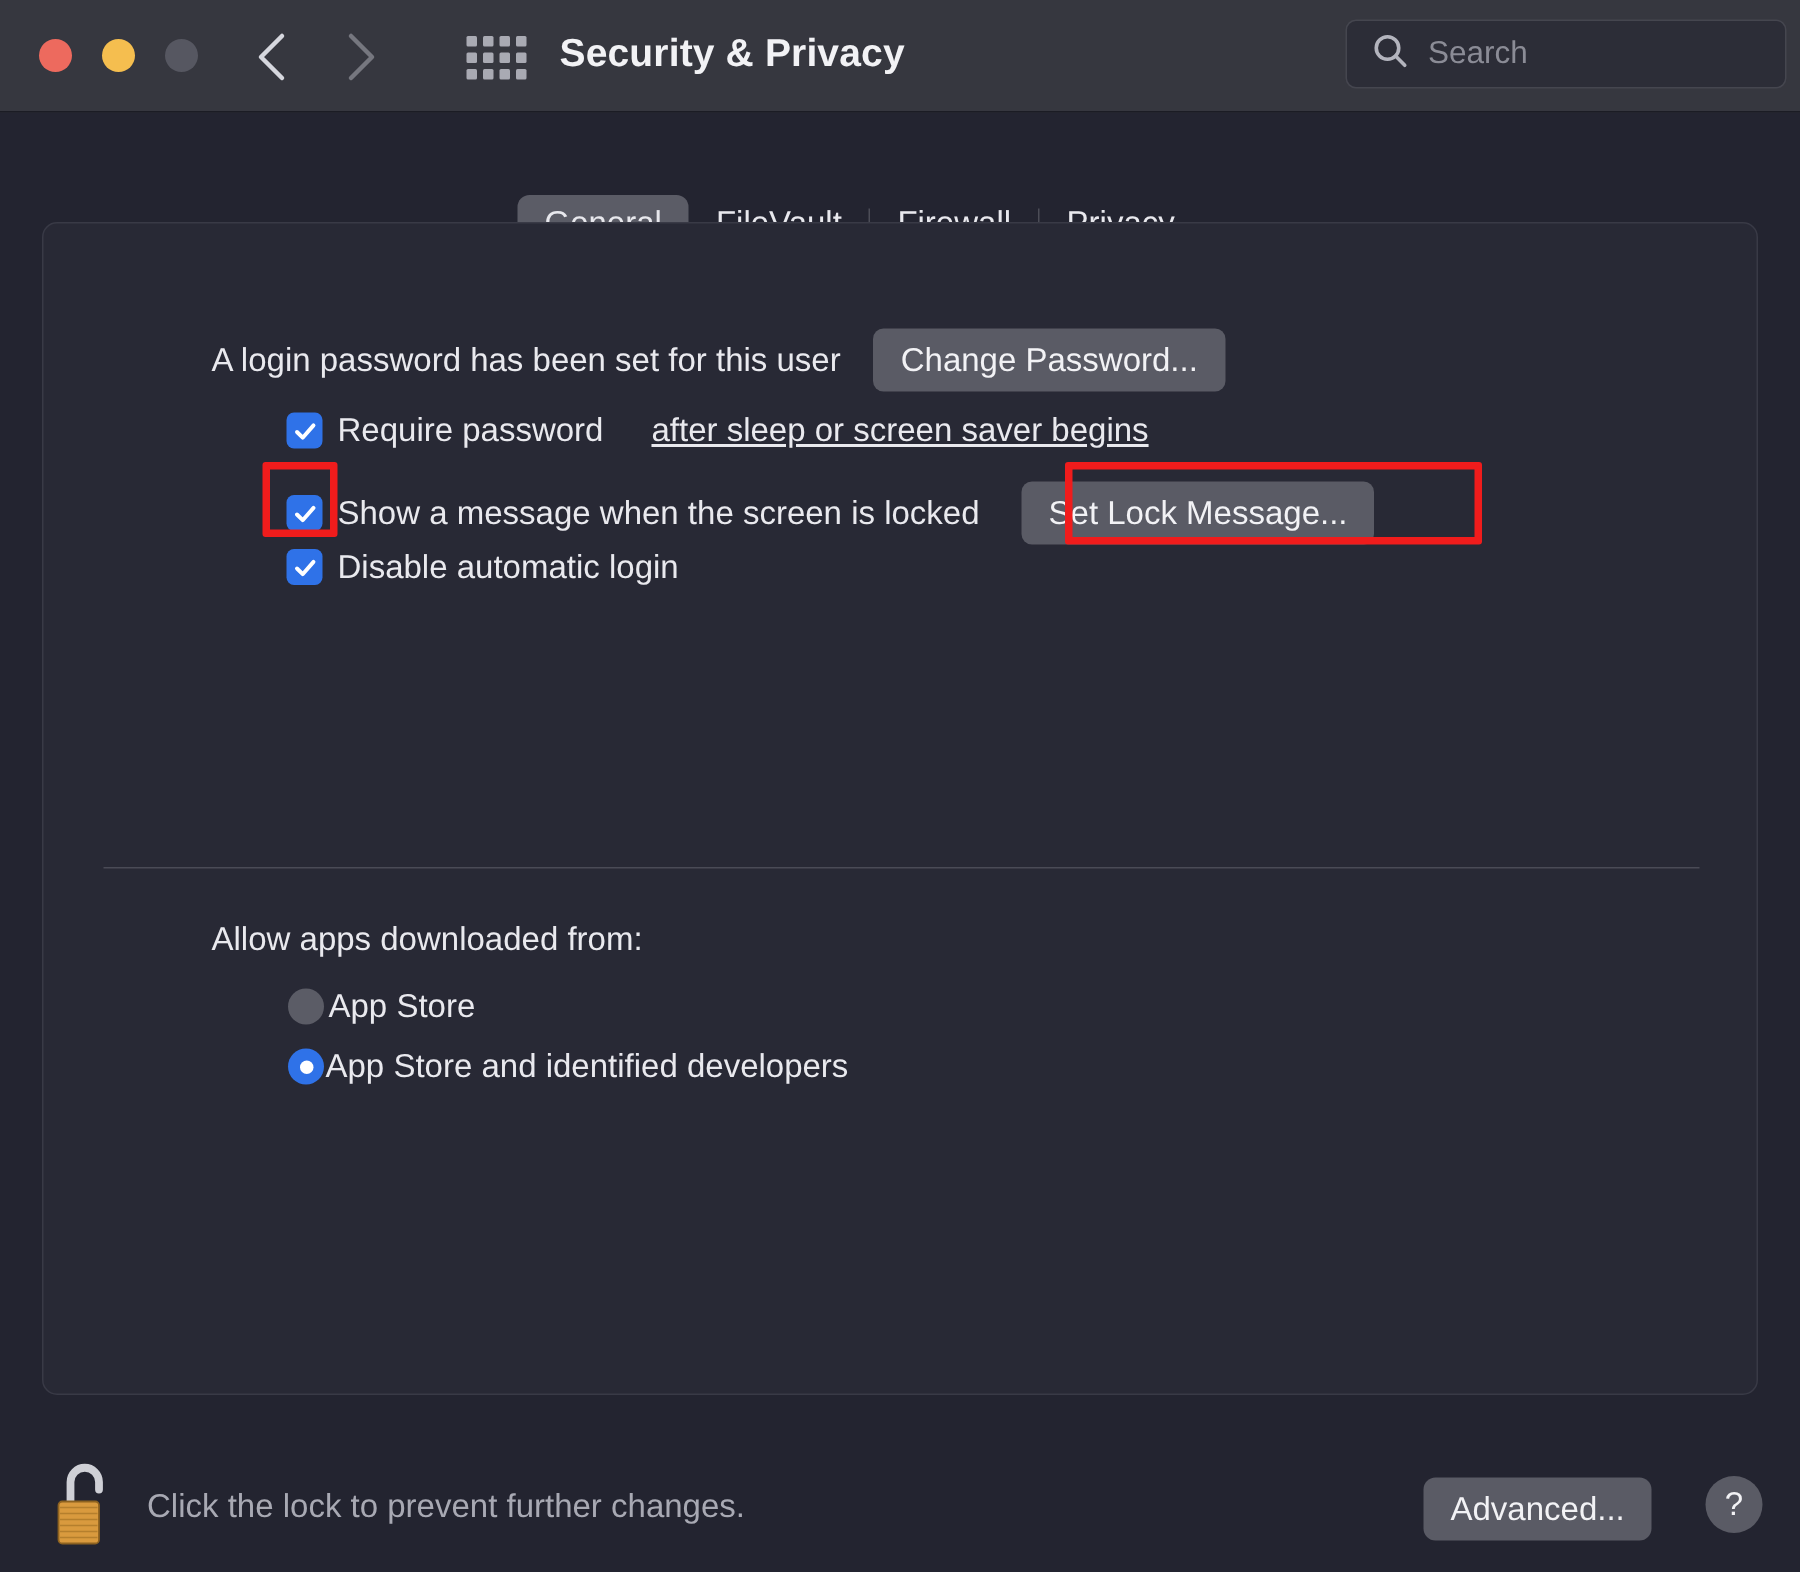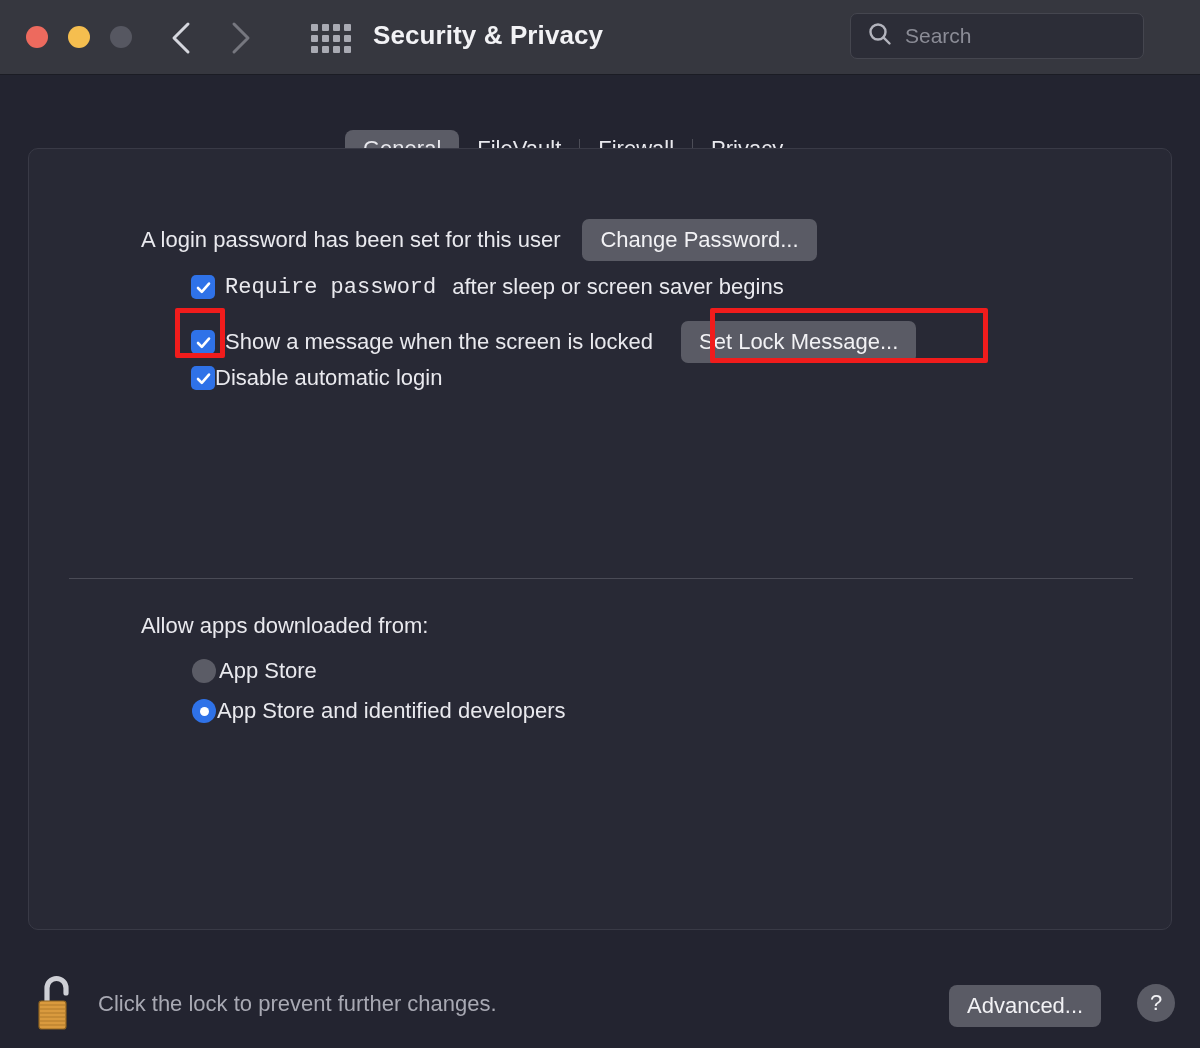--- a/index.html
+++ b/index.html
@@ -47,21 +47,21 @@
   }
   .gridicon i { display:block; width: 7px; height: 7px; background: #a9aab3; border-radius: 1px; }
 
   .wintitle {
     position: absolute; left: 373px; top: 20px;
     font-size: 26px; font-weight: bold; color: #f2f2f5;
     letter-spacing: 0.1px;
   }
 
   .searchbox {
-    position: absolute; left: 850px; top: 13px;
+    position: absolute; left: 897px; top: 13px;
     width: 294px; height: 46px;
     background: #2c2d37;
     border: 1px solid #45464f;
     border-radius: 7px;
     display: flex; align-items: center;
     padding-left: 16px;
   }
   .searchbox svg { flex: none; }
   .searchbox .ph {
     margin-left: 12px;
@@ -258,41 +258,41 @@
       <span class="lbl">A login password has been set for this user</span>
       <button class="btn" style="margin-left:22px;">Change Password...</button>
     </div>
 
     <div class="row" style="left:162px; top:125px;">
       <span class="cbox">
         <svg width="17" height="17" viewBox="0 0 17 17">
             <polyline points="3,9 6.8,12.8 14,4.6" fill="none" stroke="#fff" stroke-width="2.6" stroke-linecap="round" stroke-linejoin="round"></polyline>
           </svg>
       </span>
-      <span class="lbl" style="margin-left:10px;font-family:Liberation Mono, monospace;">Require password</span>
-      <span class="lbl" style="margin-left:16px;">after sleep or screen saver begins</span>
+      <span class="lbl" style="margin-left:10px;">Require password</span>
+      <span class="lbl" style="margin-left:32px;text-decoration:underline;">after sleep or screen saver begins</span>
     </div>
 
     <div class="row" style="left:162px; top:172px;">
       <span class="cbox">
         <svg width="17" height="17" viewBox="0 0 17 17">
             <polyline points="3,9 6.8,12.8 14,4.6" fill="none" stroke="#fff" stroke-width="2.6" stroke-linecap="round" stroke-linejoin="round"></polyline>
           </svg>
       </span>
       <span class="lbl" style="margin-left:10px;">Show a message when the screen is locked</span>
       <button class="btn" style="margin-left:28px;">Set Lock Message...</button>
     </div>
 
     <div class="row" style="left:162px; top:216px;">
       <span class="cbox">
         <svg width="17" height="17" viewBox="0 0 17 17">
             <polyline points="3,9 6.8,12.8 14,4.6" fill="none" stroke="#fff" stroke-width="2.6" stroke-linecap="round" stroke-linejoin="round"></polyline>
           </svg>
       </span>
-      <span class="lbl" style="">Disable automatic login</span>
+      <span class="lbl" style="margin-left:10px;">Disable automatic login</span>
     </div>
 
     <div class="divider"></div>
 
     <div class="row" style="left:112px; top:464px;">
       <span class="lbl">Allow apps downloaded from:</span>
     </div>
 
     <div class="row" style="left:163px; top:509px;">
       <span class="radio off"></span>

